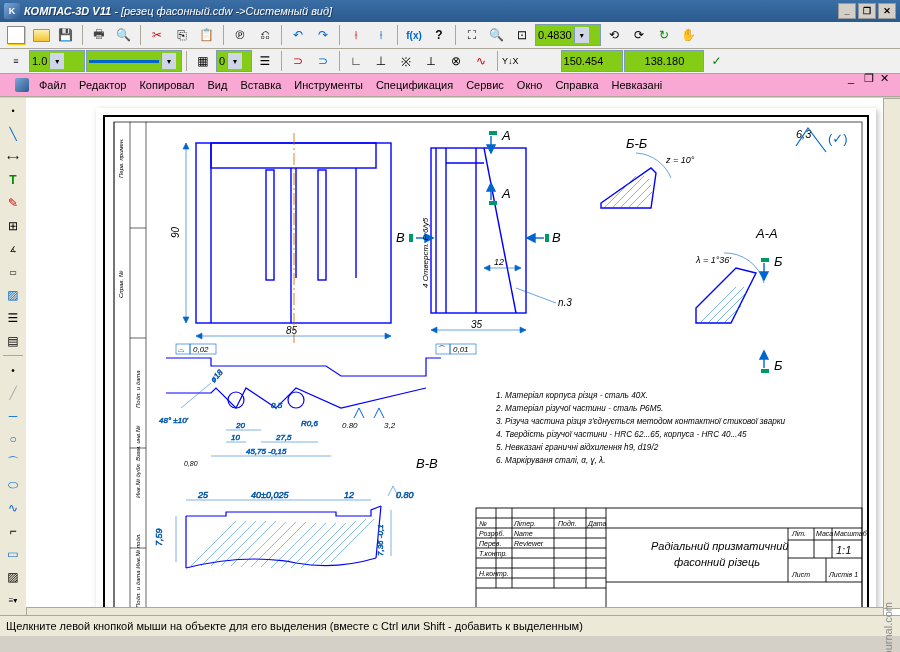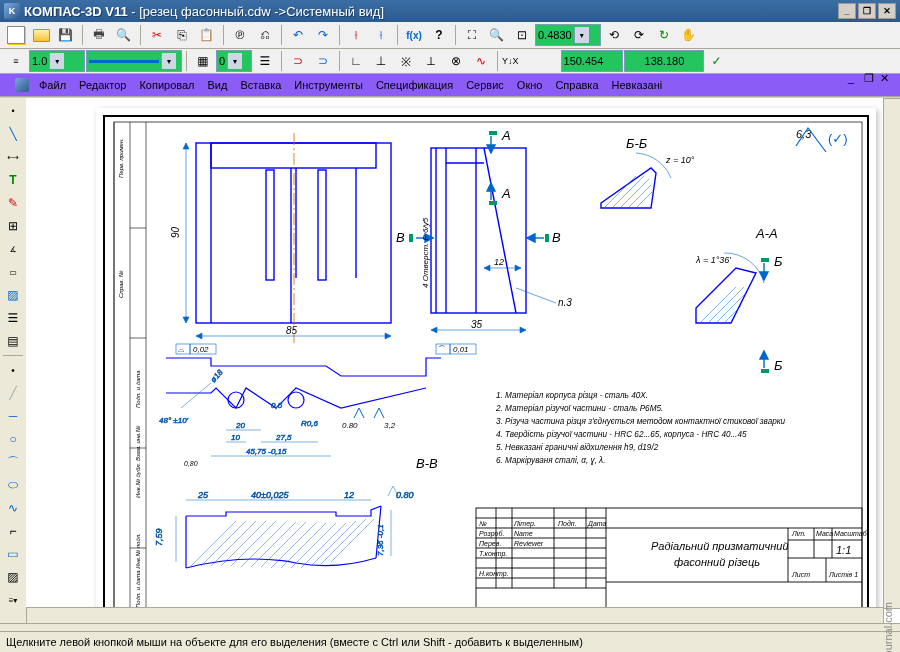--- a/index.html
+++ b/index.html
@@ -1,32 +1,32 @@
 <!DOCTYPE html>
 <html><head>
 <meta charset="utf-8">
 <style>
   html,body{margin:0;padding:0;width:900px;height:652px;overflow:hidden;font-family:Tahoma,Arial,sans-serif;font-size:11px;background:#d4d0c8;color:#000;}
   .titlebar{height:22px;background:linear-gradient(to bottom,#3a6ea5,#2b5a8f);display:flex;align-items:center;color:#fff;font-weight:bold;padding:0 4px;}
   .titlebar .app-icon{width:16px;height:16px;background:linear-gradient(135deg,#7da7d9,#2b5a8f);border-radius:2px;margin-right:4px;display:flex;align-items:center;justify-content:center;font-size:9px;color:#fff;font-weight:bold;}
-  .titlebar .title{flex:1;text-shadow:1px 1px 0 #1a3a5f;font-size:13px;}
+  .titlebar .title{flex:1;text-shadow:1px 1px 0 #1a3a5f;font-size:11px;font-style:italic;}
   .titlebar .title .sub{font-weight:normal;}
   .titlebar .winbtn{width:16px;height:14px;background:#d4d0c8;border:1px solid #999;margin-left:2px;display:flex;align-items:center;justify-content:center;font-size:9px;color:#000;cursor:pointer;}
   .toolbar{height:26px;background:#f0f0f0;border-bottom:1px solid #aca899;display:flex;align-items:center;padding:0 4px;gap:1px;}
-  .toolbar.menu{height:22px;background:#8b5cf6;padding-left:12px;}
+  .toolbar.menu{height:22px;background:#f9a8d4;padding-left:12px;}
   .tbtn{width:22px;height:22px;display:flex;align-items:center;justify-content:center;border:1px solid transparent;cursor:pointer;position:relative;}
   .sep{width:1px;height:20px;background:#aca899;margin:0 3px;}
-  .combo{height:20px;border:1px solid #7f9db9;background:#22c55e;display:flex;align-items:center;padding:0 2px;font-size:11px;}
+  .combo{height:20px;border:1px solid #7f9db9;background:#84cc16;display:flex;align-items:center;padding:0 2px;font-size:11px;}
   .combo .arrow{width:14px;height:16px;background:#cfd7e6;border-left:1px solid #7f9db9;margin-left:2px;display:flex;align-items:center;justify-content:center;font-size:8px;}
   .menuitem{padding:2px 6px;cursor:pointer;}
   .workspace{position:absolute;top:98px;left:26px;right:0;bottom:28px;background:#fff;}
   .lefttool{position:absolute;top:98px;left:0;width:26px;bottom:28px;background:#ece9d8;border-right:1px solid #aca899;display:flex;flex-direction:column;align-items:center;padding-top:2px;gap:1px;}
   .lefttool .tbtn{width:20px;height:20px;}
   .lefttool .sep{width:20px;height:1px;margin:2px 0;}
-  .statusbar{position:absolute;bottom:0;left:0;right:0;height:20px;background:#ece9d8;border-top:1px solid #aca899;display:flex;align-items:center;padding:0 6px;font-size:11px;}
+  .statusbar{position:absolute;bottom:16px;left:0;right:0;height:20px;background:#ece9d8;border-top:1px solid #aca899;display:flex;align-items:center;padding:0 6px;font-size:11px;}
   .canvas{position:absolute;inset:0;overflow:auto;}
   .drawing{position:absolute;top:10px;left:70px;width:780px;height:530px;background:#fff;box-shadow:2px 2px 6px rgba(0,0,0,0.25);}
   .mdi-controls{position:absolute;right:6px;top:72px;display:flex;gap:2px;}
   .mdi-controls .winbtn{width:14px;height:12px;}
   .scroller{position:absolute;background:#ece9d8;border:1px solid #aca899;}
   .watermark{position:absolute;right:6px;bottom:50px;transform:rotate(-90deg);transform-origin:right bottom;font-size:11px;color:#888;}
   svg text{font-family:Arial,sans-serif;}
   .ico{width:16px;height:16px;display:flex;align-items:center;justify-content:center;font-size:12px;}
   .ico.new{background:#fff;border:1px solid #888;box-shadow:1px 1px 0 #fc0;}
   .ico.open{background:linear-gradient(to top,#f4c430,#fff0b0);border:1px solid #c09020;border-radius:1px 1px 0 0;position:relative;width:15px;height:11px;}

